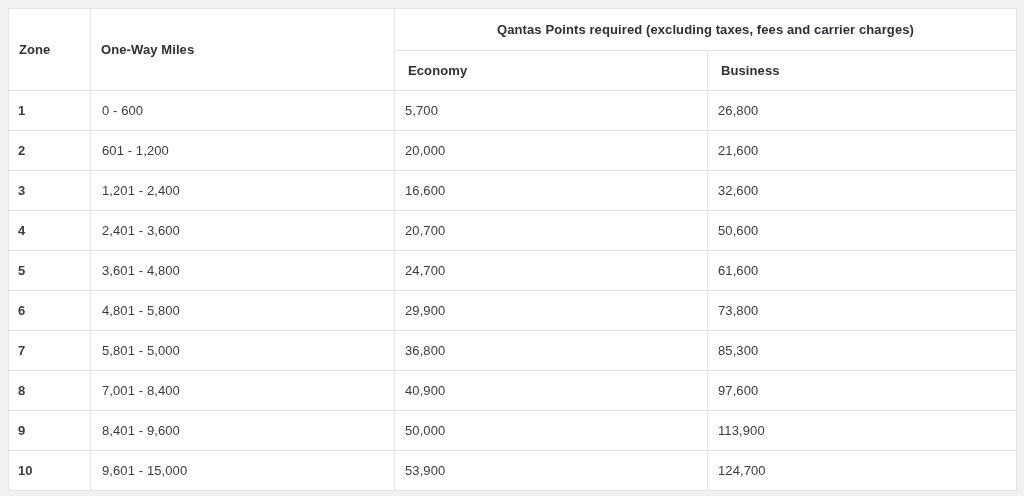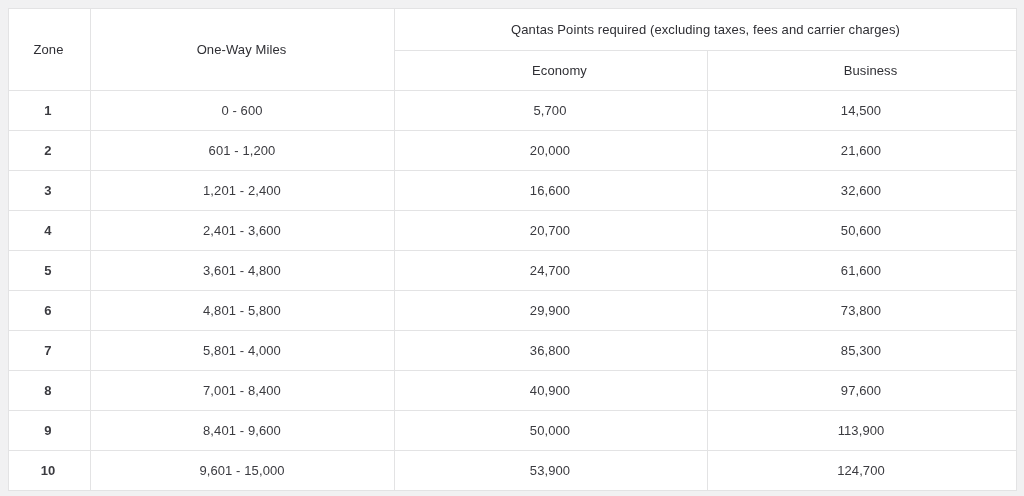--- a/index.html
+++ b/index.html
@@ -18,35 +18,35 @@
   table {
     width: 100%;
     border-collapse: collapse;
     background: var(--table-bg, #ffffff);
     table-layout: fixed;
   }
   th, td {
     border: 1px solid var(--border, #e3e3e4);
     font-size: 13px;
     color: var(--text, #3b3b40);
-    text-align: center;
+    text-align: left;
     vertical-align: middle;
     padding: 0 12px 0 10px;
     letter-spacing: 0.1px;
   }
   thead th {
-    font-weight: normal;
+    font-weight: bold;
     color: var(--header-text, #2f2f34);
   }
   col.c-zone     { width: 82px;  }
   col.c-miles    { width: 304px; }
   col.c-economy  { width: 313px; }
   col.c-business { width: 309px; }
   tr.group-row th { height: 42px; }
-  tr.sub-row th   { height: 40px; padding-left: 29px; }
+  tr.sub-row th   { height: 40px; padding-left: 13px; }
   th.group        { text-align: center; padding: 0 12px; }
   th.rowspan-head { height: 82px; }
   tbody td        { height: 40px; }
   tbody td.zone   { font-weight: bold; padding-left: 9px; }
   tbody td.miles  { padding-left: 11px; }
   tbody td.economy, tbody td.business { }
 </style>
 </head>
 <body>
 
@@ -67,21 +67,21 @@
       <tr class="sub-row">
         <th>Economy</th>
         <th>Business</th>
       </tr>
     </thead>
     <tbody id="rows">
         <tr>
           <td class="zone">1</td>
           <td class="miles">0 - 600</td>
           <td class="economy">5,700</td>
-          <td class="business">14,500</td>
+          <td class="business">26,800</td>
         </tr>
         <tr>
           <td class="zone">2</td>
           <td class="miles">601 - 1,200</td>
           <td class="economy">20,000</td>
           <td class="business">21,600</td>
         </tr>
         <tr>
           <td class="zone">3</td>
           <td class="miles">1,201 - 2,400</td>
@@ -101,21 +101,21 @@
           <td class="business">61,600</td>
         </tr>
         <tr>
           <td class="zone">6</td>
           <td class="miles">4,801 - 5,800</td>
           <td class="economy">29,900</td>
           <td class="business">73,800</td>
         </tr>
         <tr>
           <td class="zone">7</td>
-          <td class="miles">5,801 - 4,000</td>
+          <td class="miles">5,801 - 5,000</td>
           <td class="economy">36,800</td>
           <td class="business">85,300</td>
         </tr>
         <tr>
           <td class="zone">8</td>
           <td class="miles">7,001 - 8,400</td>
           <td class="economy">40,900</td>
           <td class="business">97,600</td>
         </tr>
         <tr>

